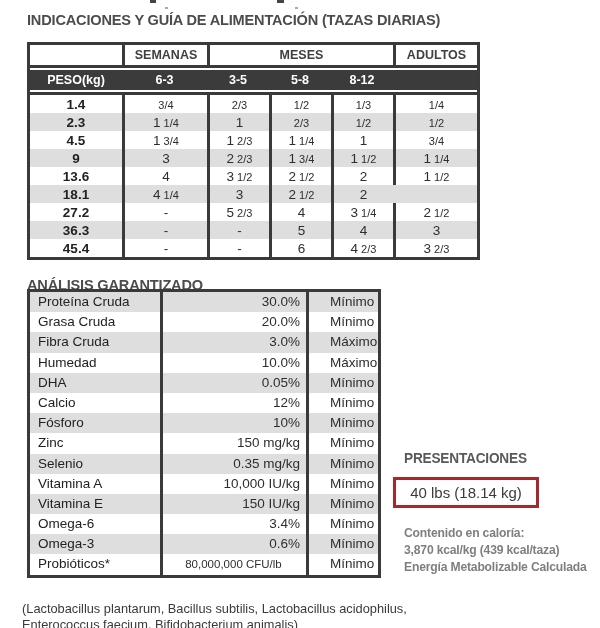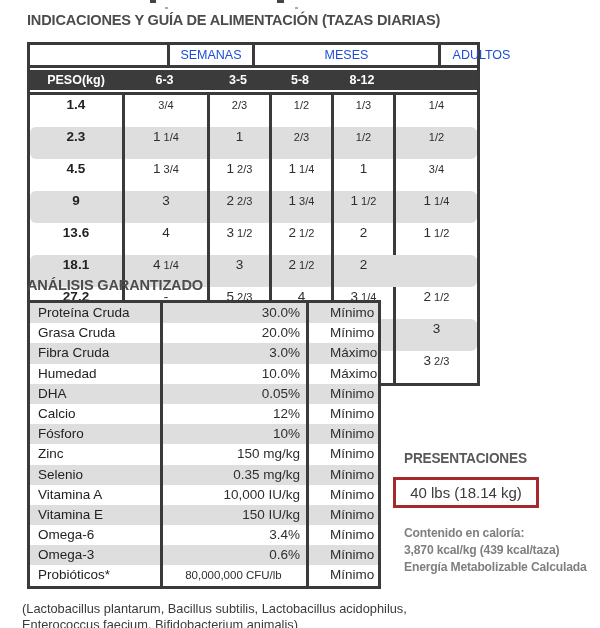--- a/index.html
+++ b/index.html
@@ -15,34 +15,34 @@
   h1,h2,h3{margin:0;font-weight:bold;}
   .hdr{color:#4c4c4c;letter-spacing:-.2px;transform:scaleX(.94);transform-origin:left center;white-space:nowrap;}
   #main-title{position:absolute;left:27px;top:11px;font-size:15.5px;}
   #analysis-title{position:absolute;left:27px;top:276px;font-size:15.5px;}
 
   
   .ft{position:absolute;left:27px;top:42px;width:447px;border:3px solid #3a3a3a;background:#fff;box-sizing:content-box;}
   .ft-grid{display:grid;grid-template-columns:92px 85px 62px 62px 62px 84px;}
   .ft .c{border-left:3px solid #3a3a3a;text-align:center;overflow:hidden;white-space:nowrap;box-sizing:border-box;}
   .ft .c:first-child{border-left:none;}
-  .ft-head1{height:20px;line-height:20px;border-bottom:3px solid #3a3a3a;font-weight:normal;font-size:12.5px;color:#1d4ed8;padding-left:45px;}
+  .ft-head1{height:20px;line-height:20px;border-bottom:3px solid #3a3a3a;font-weight:bold;font-size:12.5px;color:#404040;}
   .ft-head1 .meses{grid-column:3/6;}
   .ft-dark{height:20px;line-height:20px;background:#3b3b3b;color:#fff;font-weight:bold;font-size:12.5px;margin:2px 0;}
   .ft-dark .c{border-left:none;}
   .ft-body{border-top:3px solid #3a3a3a;}
-  .ft-row{height:32px;line-height:20px;font-size:13.5px;border-radius:6px;}
+  .ft-row{height:18px;line-height:20px;font-size:13.5px;}
   .ft-row.alt{background:#dedede;}
   .ft-row .w{font-weight:bold;color:#222;}
   .whole{font-size:13.5px;}
   .frac{font-size:11px;}
   .whole+.frac,.frac+.frac{margin-left:3px;}
 
   
-  .an{position:absolute;left:27px;top:300px;width:348px;border:3px solid #3a3a3a;background:#fff;}
+  .an{position:absolute;left:27px;top:289px;width:348px;border:3px solid #3a3a3a;background:#fff;}
   .an-row{display:grid;grid-template-columns:130px 146px 72px;height:20.2px;line-height:20.2px;font-size:13.5px;}
   .an-row.alt{background:#dedede;}
   .an-row .cell{box-sizing:border-box;overflow:hidden;white-space:nowrap;}
   .an-row .nutrient{padding-left:8px;color:#222;}
   .an-row .value{border-left:3px solid #3a3a3a;text-align:right;padding-right:6px;}
   .an-row .value.small{font-size:11.5px;text-align:center;padding-right:2px;}
   .an-row .qualifier{border-left:3px solid #3a3a3a;padding-left:21px;}
 
   .footnote{position:absolute;left:22px;top:601px;font-size:12.8px;line-height:16px;color:#3a3a3a;white-space:nowrap;}
 

